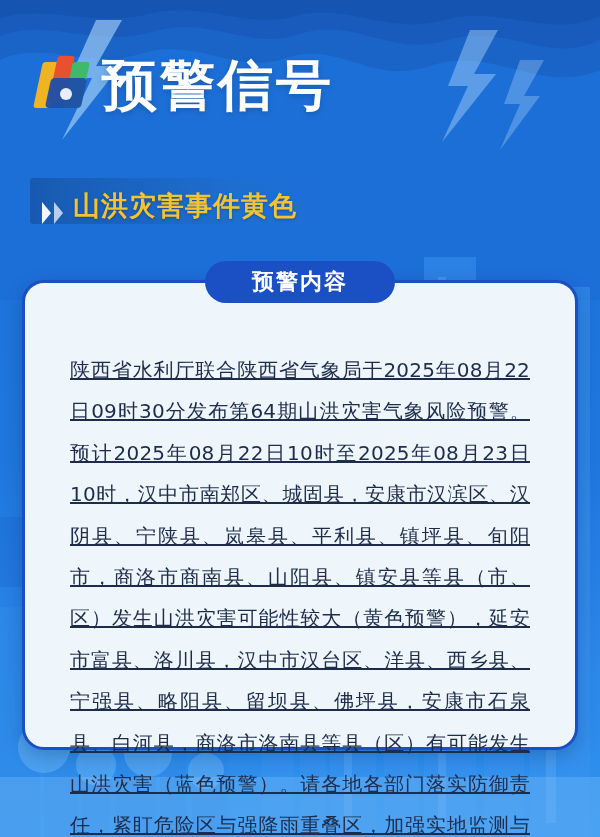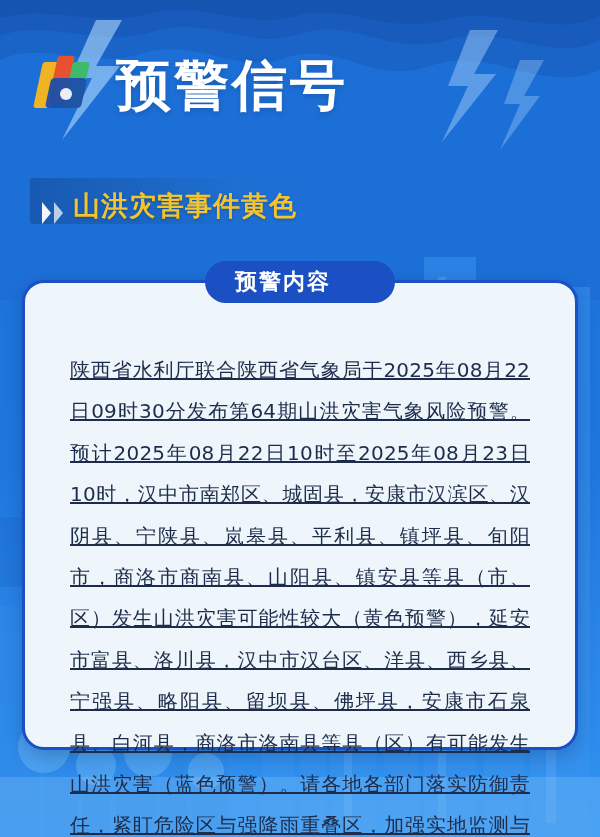--- a/index.html
+++ b/index.html
@@ -37,21 +37,21 @@
   }
   .bg-city svg, .bg-waves svg { display: block; }
 
   
   .header {
     position: absolute;
     top: 52px;
     left: 36px;
     display: flex;
     align-items: center;
-    gap: 18px;
+    gap: 4px;
   }
   .logo-mark {
     position: relative;
     width: 62px;
     height: 66px;
     flex: none;
   }
   .logo-mark i {
     position: absolute;
     display: block;
@@ -137,20 +137,21 @@
     left: 50%;
     transform: translateX(-50%);
     min-width: 190px;
     height: 42px;
     padding: 0 30px;
     box-sizing: border-box;
     background: #1b4fc4;
     border-radius: 21px;
     display: flex;
     align-items: center;
+    justify-content: center;
   }
   .card-chip span {
     font-size: 22px;
     font-weight: 700;
     color: #ffffff;
     letter-spacing: 2px;
     white-space: nowrap;
   }
   .card-body {
     padding: 56px 34px 20px 34px;

